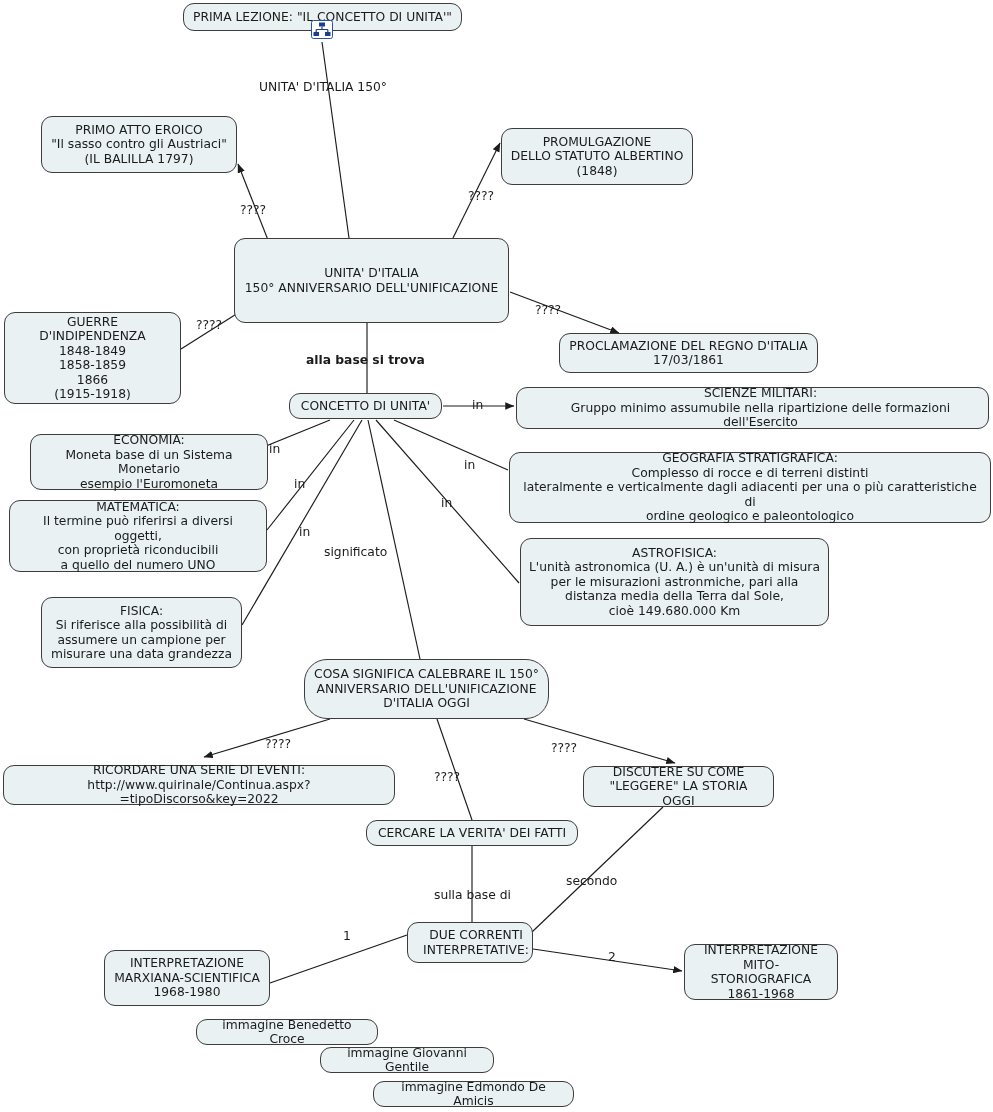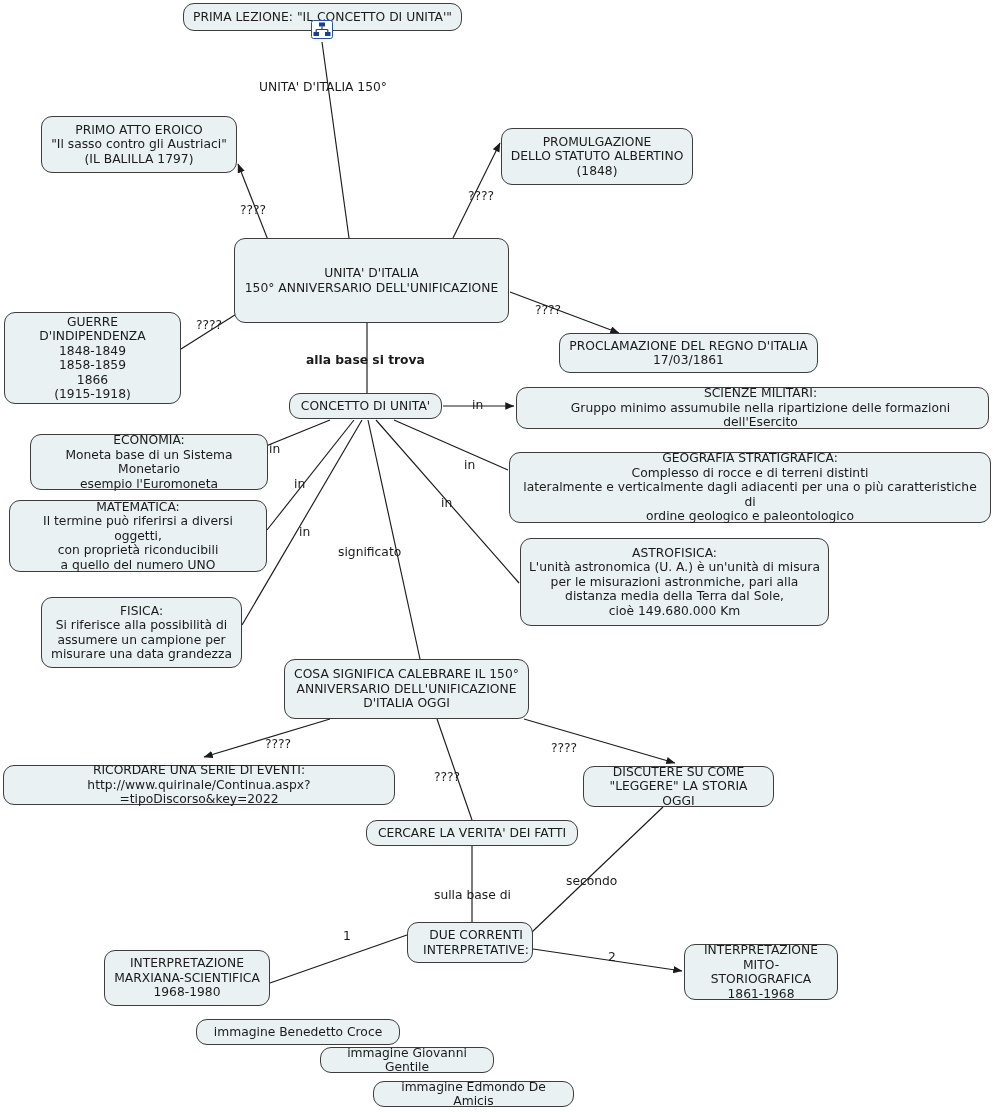--- a/index.html
+++ b/index.html
@@ -126,54 +126,54 @@
 a quello del numero UNO</span></div>
       <div class="node" style="left: 520px; top: 538px; width: 309px; height: 88px;"><span class="node-text">ASTROFISICA:
 L'unità astronomica (U. A.) è un'unità di misura
 per le misurazioni astronmiche, pari alla
 distanza media della Terra dal Sole,
 cioè 149.680.000 Km</span></div>
       <div class="node" style="left: 41px; top: 597px; width: 201px; height: 71px;"><span class="node-text">FISICA:
 Si riferisce alla possibilità di
 assumere un campione per
 misurare una data grandezza</span></div>
-      <div class="node" style="left: 284px; top: 659px; width: 245px; height: 60px;"><span class="node-text">COSA SIGNIFICA CALEBRARE IL 150°
+      <div class="node" style="left: 304px; top: 659px; width: 245px; height: 60px; border-radius: 23px;"><span class="node-text">COSA SIGNIFICA CALEBRARE IL 150°
 ANNIVERSARIO DELL'UNIFICAZIONE
 D'ITALIA OGGI</span></div>
       <div class="node" style="left: 3px; top: 765px; width: 392px; height: 40px;"><span class="node-text">RICORDARE UNA SERIE DI EVENTI:
 http://www.quirinale/Continua.aspx?=tipoDiscorso&amp;key=2022</span></div>
       <div class="node" style="left: 583px; top: 766px; width: 191px; height: 41px;"><span class="node-text">DISCUTERE SU COME
 "LEGGERE" LA STORIA OGGI</span></div>
       <div class="node" style="left: 366px; top: 820px; width: 212px; height: 26px;"><span class="node-text">CERCARE LA VERITA' DEI FATTI</span></div>
       <div class="node" style="left: 407px; top: 922px; width: 126px; height: 41px; padding-left: 20px;"><span class="node-text">DUE CORRENTI
 INTERPRETATIVE:</span></div>
       <div class="node" style="left: 104px; top: 950px; width: 166px; height: 56px;"><span class="node-text">INTERPRETAZIONE
 MARXIANA-SCIENTIFICA
 1968-1980</span></div>
       <div class="node" style="left: 684px; top: 944px; width: 154px; height: 56px;"><span class="node-text">INTERPRETAZIONE
 MITO-STORIOGRAFICA
 1861-1968</span></div>
-      <div class="node" style="left: 196px; top: 1019px; width: 204px; height: 26px;"><span class="node-text">immagine Benedetto Croce</span></div>
+      <div class="node" style="left: 196px; top: 1019px; width: 182px; height: 26px;"><span class="node-text">immagine Benedetto Croce</span></div>
       <div class="node" style="left: 320px; top: 1047px; width: 174px; height: 26px;"><span class="node-text">immagine Giovanni Gentile</span></div>
       <div class="node" style="left: 373px; top: 1081px; width: 201px; height: 26px;"><span class="node-text">immagine Edmondo De Amicis</span></div>
     </div>
   <div id="labels-host">
       <div class="edge-label" style="left: 259px; top: 80px;">UNITA' D'ITALIA 150°</div>
       <div class="edge-label" style="left: 240px; top: 203px;">????</div>
       <div class="edge-label" style="left: 468px; top: 189px;">????</div>
       <div class="edge-label" style="left: 196px; top: 318px;">????</div>
       <div class="edge-label" style="left: 535px; top: 303px;">????</div>
       <div class="edge-label" style="left: 306px; top: 353px; font-weight: bold;">alla base si trova</div>
       <div class="edge-label" style="left: 472px; top: 398px;">in</div>
       <div class="edge-label" style="left: 269px; top: 442px;">in</div>
       <div class="edge-label" style="left: 294px; top: 477px;">in</div>
       <div class="edge-label" style="left: 299px; top: 525px;">in</div>
       <div class="edge-label" style="left: 464px; top: 458px;">in</div>
       <div class="edge-label" style="left: 441px; top: 496px;">in</div>
-      <div class="edge-label" style="left: 338px; top: 545px;">significato</div>
+      <div class="edge-label" style="left: 324px; top: 545px;">significato</div>
       <div class="edge-label" style="left: 265px; top: 737px;">????</div>
       <div class="edge-label" style="left: 434px; top: 770px;">????</div>
       <div class="edge-label" style="left: 551px; top: 741px;">????</div>
       <div class="edge-label" style="left: 434px; top: 888px;">sulla base di</div>
       <div class="edge-label" style="left: 566px; top: 874px;">secondo</div>
       <div class="edge-label" style="left: 343px; top: 929px;">1</div>
       <div class="edge-label" style="left: 608px; top: 950px;">2</div>
     </div>
 
   <svg class="root-icon" style="left:311px; top:20px;" viewBox="0 0 22 19">

